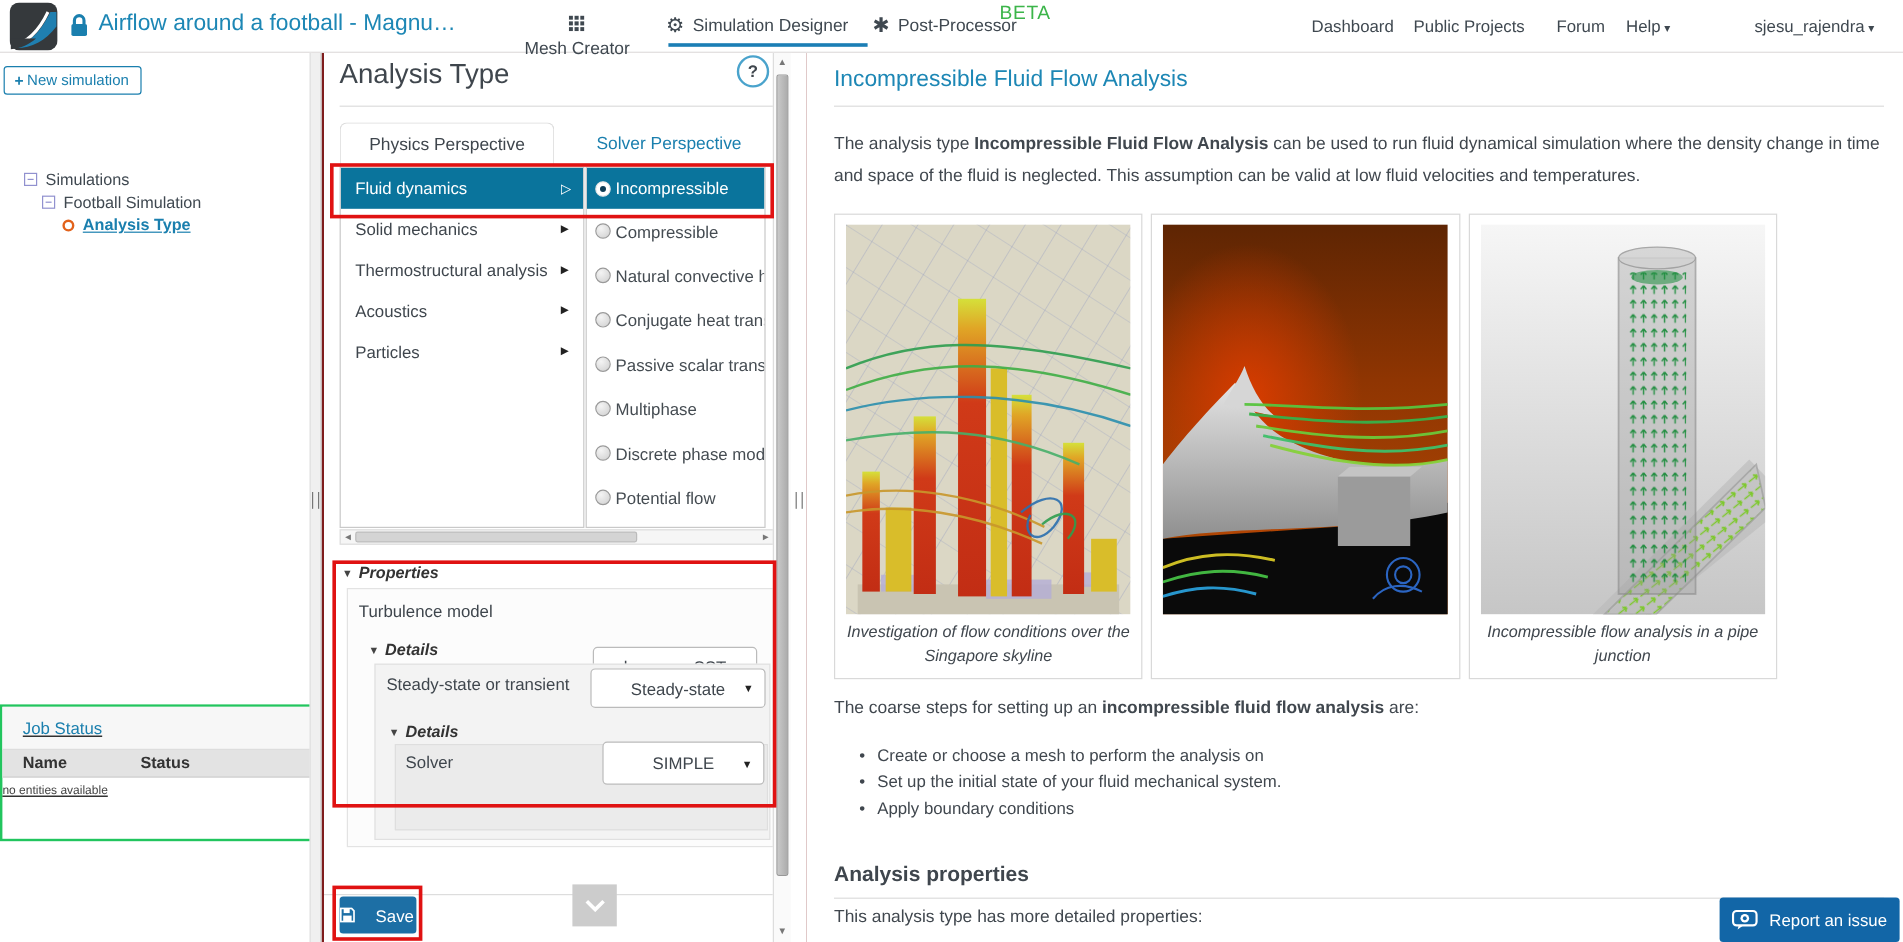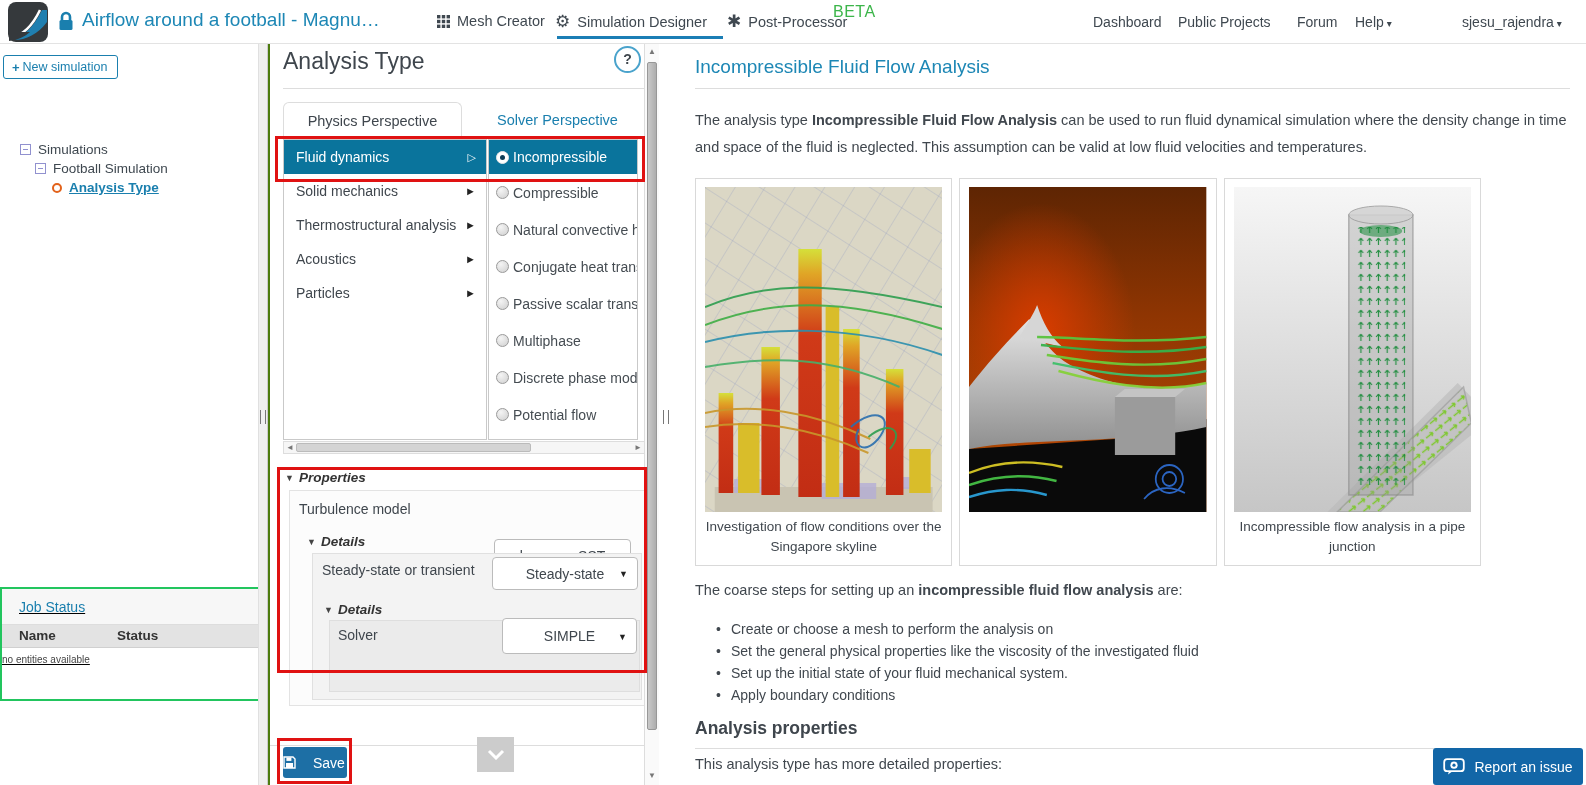--- a/index.html
+++ b/index.html
@@ -1,25 +1,25 @@
 <!DOCTYPE html>
 <html><head>
 <meta charset="utf-8">
 <style>
   * { box-sizing: border-box; margin: 0; padding: 0; }
   body { font-family: "Liberation Sans", sans-serif; background: #fff; }
-  .app { position: relative; width: 1586px; height: 785px; background: #4d7c0f; overflow: hidden; font-family: "Liberation Sans", sans-serif; }
+  .app { position: relative; width: 1586px; height: 785px; background: #7f1d1d; overflow: hidden; font-family: "Liberation Sans", sans-serif; }
 
   
   .topbar { position: absolute; left: 0; top: 0; width: 100%; height: 44px; background: #fff; border-bottom: 1px solid #e3e3e3; z-index: 20; }
   .logo { position: absolute; left: 8px; top: 2px; width: 40px; height: 40px; }
   .lock-icon { position: absolute; left: 58px; top: 11px; }
   .project-title { position: absolute; left: 82px; top: 9px; font-size: 19px; color: #1d87b5; white-space: nowrap; }
   .top-tab { position: absolute; top: 13px; display: flex; align-items: center; gap: 7px; font-size: 14.5px; color: #3f4850; cursor: pointer; }
-  .tab-mesh { left: 437px; } .tab-sim { left: 555px; } .tab-post { left: 727px; }
+  .tab-mesh { left: 437px; flex-direction: column; } .tab-sim { left: 555px; } .tab-post { left: 727px; }
   .tab-underline { position: absolute; left: 557px; top: 36px; width: 166px; height: 3px; background: #1b7eb5; }
   .beta-badge { position: absolute; left: 833px; top: 3px; font-size: 16px; color: #3cb54a; letter-spacing: .5px; }
   .grid-icon { display: inline-block; }
   .gear-glyph { font-size: 17px; line-height: 1; color: #3f4850; }
   .topnav-item { position: absolute; top: 14px; font-size: 14px; color: #3f4850; cursor: pointer; white-space: nowrap; }
   .nav-dash { left: 1093px; } .nav-pub { left: 1178px; } .nav-forum { left: 1297px; } .nav-help { left: 1355px; } .nav-user { left: 1462px; }
   .caret { font-size: 10px; color: #3f4850; margin-left: 3px; }
 
   
   .sidebar { position: absolute; left: 0; top: 44px; width: 260px; bottom: 0; background: #fff; }
@@ -90,21 +90,21 @@
   .annot-save { left: 277px; top: 738px; width: 75px; height: 46px; }
 
   
   .content { position: absolute; left: 672px; top: 44px; right: 0; bottom: 0; background: #fff; overflow: hidden; }
   .c-heading { position: absolute; left: 23px; top: 12px; font-size: 19px; color: #1d87b5; }
   .hr-c1 { left: 23px; width: 875px; top: 44px; }
   .c-intro { position: absolute; left: 23px; top: 63px; width: 880px; font-size: 14.5px; line-height: 27px; color: #40474e; }
   .figures { position: absolute; left: 23px; top: 134px; width: 786px; display: flex; gap: 7px; }
   .fig-cell { flex: 1; border: 1px solid #d9d9d9; background: #fff; padding: 8px 9px 0 9px; height: 388px; }
   .fig-img { width: 100%; height: 325px; display: block; }
-  .fig-caption { text-align: center; font-size: 13.5px; line-height: 20px; color: #40474e; padding-top: 5px; }
+  .fig-caption { text-align: center; font-size: 13.5px; line-height: 20px; color: #40474e; padding-top: 5px; font-style: italic; }
   .c-steps-intro { position: absolute; left: 23px; top: 538px; font-size: 14.5px; color: #40474e; }
   .c-steps { position: absolute; left: 44px; top: 578px; font-size: 14px; color: #40474e; list-style: none; }
   .c-steps li { margin-bottom: 7px; line-height: 15px; position: relative; padding-left: 15px; }
   .c-steps li::before { content: "•"; position: absolute; left: 0; top: 0; color: #40474e; }
   .c-sec-heading { position: absolute; left: 23px; top: 674px; font-size: 17.5px; font-weight: 700; color: #3f464d; }
   .hr-c2 { left: 23px; width: 875px; top: 704px; }
   .c-sec-text { position: absolute; left: 23px; top: 712px; font-size: 14.5px; color: #40474e; }
   .report-btn { position: absolute; left: 761px; top: 704px; width: 150px; height: 37px; background: #1266a7; border-radius: 3px; color: #fff; font-size: 14px; display: flex; align-items: center; justify-content: center; gap: 9px; cursor: pointer; }
 
   b { font-weight: 700; }
@@ -454,21 +454,20 @@
           </g>
         </svg>
         <div class="fig-caption">Incompressible flow analysis in a pipe junction</div>
       </div>
     </div>
 
     <p class="c-steps-intro"><span>The coarse steps for setting up an </span><b>incompressible fluid flow analysis</b><span> are:</span></p>
 
     <ul class="c-steps">
       <li>Create or choose a mesh to perform the analysis on</li>
-      <li>Set the general physical properties like the viscosity of the investigated fluid</li>
       <li>Set up the initial state of your fluid mechanical system.</li>
       <li>Apply boundary conditions</li>
     </ul>
 
     <div class="c-sec-heading">Analysis properties</div>
     <div class="hr hr-c2"></div>
     <div class="c-sec-text">This analysis type has more detailed properties:</div>
 
     <div class="report-btn">
       <svg width="22" height="17" viewBox="0 0 22 17">

